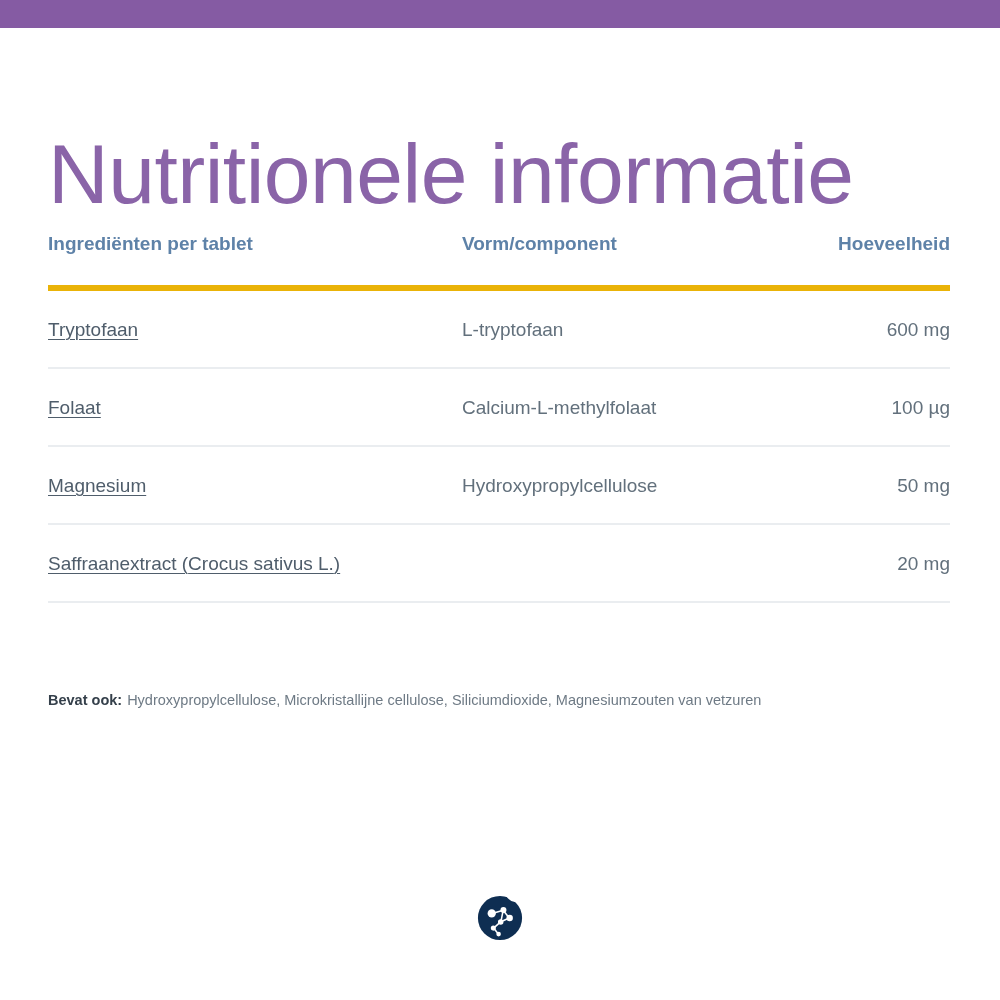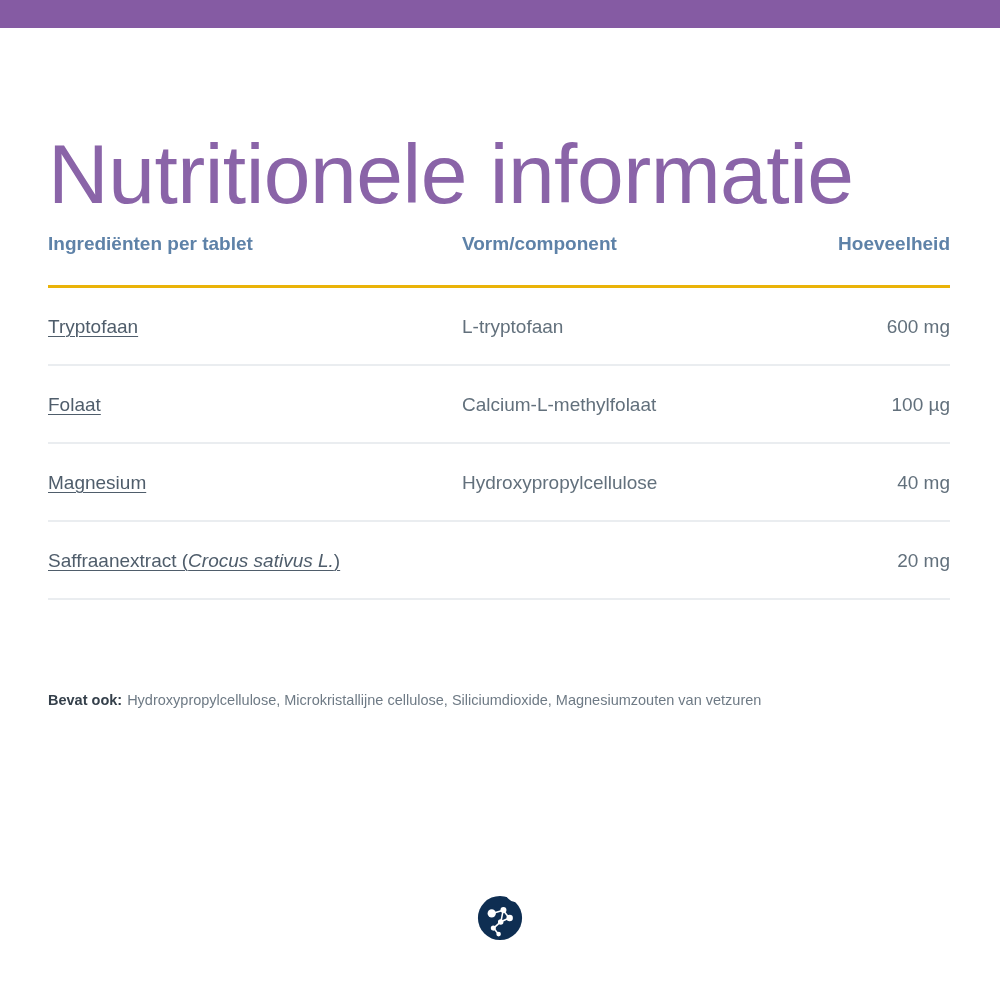--- a/index.html
+++ b/index.html
@@ -62,21 +62,21 @@
   .nutri-table col.c-form       { width: 330px; }
   .nutri-table col.c-amount     { width: 158px; }
 
   .nutri-table thead th {
     font-size: 19px;
     font-weight: bold;
     color: #5E82A8;
     padding: 0 0 30px 0;
     text-align: left;
     vertical-align: bottom;
-    border-bottom: 3px solid #eab308;
+    border-bottom: 6px solid #eab308;
   }
   .nutri-table thead th.amount-head {
     text-align: right;
   }
 
   .nutri-table tbody td {
     font-size: 19px;
     color: #62707C;
     padding: 28px 0 26px 0;
     vertical-align: baseline;
@@ -92,21 +92,20 @@
   }
 
   .ing-link {
     color: #4F5D6B;
     text-decoration: underline;
     text-underline-offset: 3px;
     text-decoration-thickness: 1px;
     cursor: pointer;
   }
   .ing-link .latin {
-    font-style: italic;
   }
 
   
   .contains-also {
     position: absolute;
     left: 48px;
     top: 625px;
     width: 920px;
     font-size: 14.5px;
     line-height: 22px;
@@ -199,21 +198,21 @@
         <td class="amount-cell">100 µg</td>
       </tr>
 
       <tr>
         <td class="ingredient-cell">
           <span class="ing-link">
             <span>Magnesium</span>
           </span>
         </td>
         <td>Hydroxypropylcellulose</td>
-        <td class="amount-cell">40 mg</td>
+        <td class="amount-cell">50 mg</td>
       </tr>
 
       <tr>
         <td class="ingredient-cell">
           <span class="ing-link"><span>Saffraanextract (</span><span class="latin">Crocus sativus L.</span><span>)</span></span>
         </td>
         <td></td>
         <td class="amount-cell">20 mg</td>
       </tr>
 

